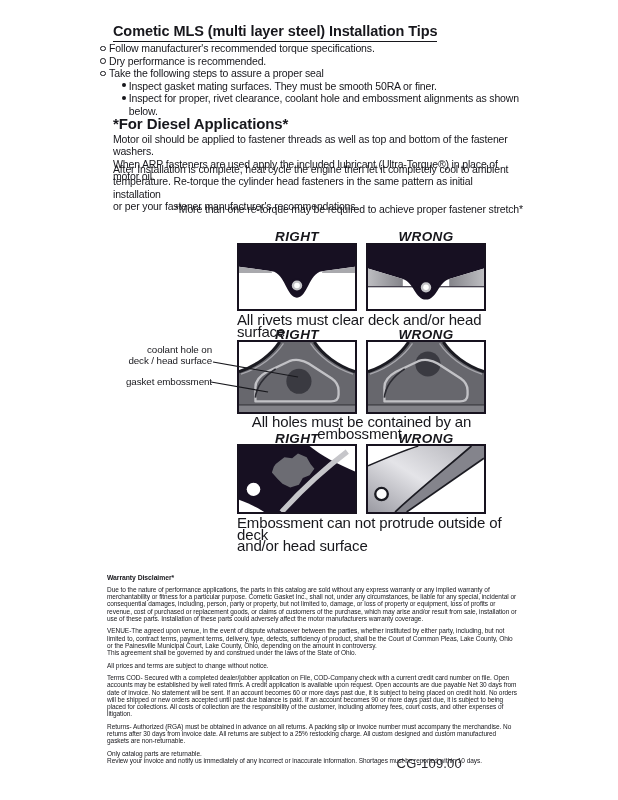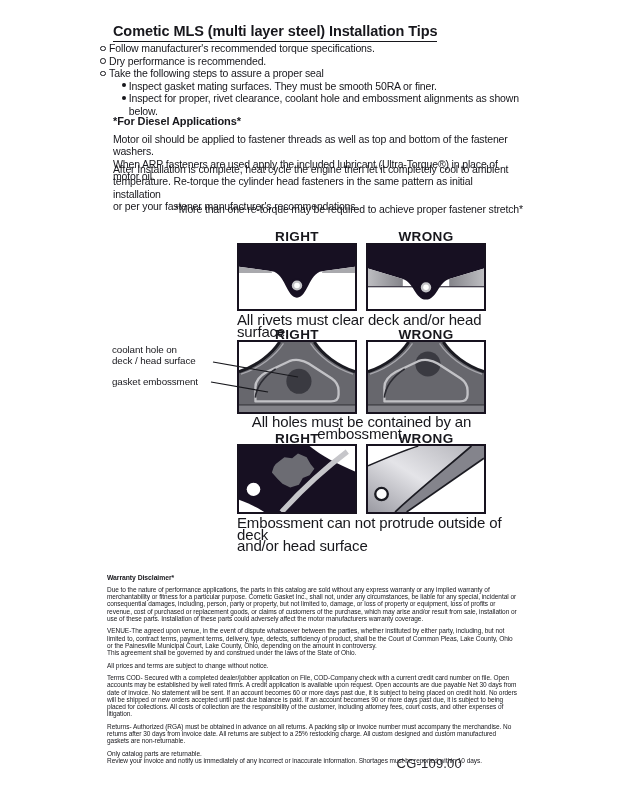--- a/index.html
+++ b/index.html
@@ -11,26 +11,26 @@
   .title{
     font-size:14.5px;font-weight:bold;letter-spacing:-0.1px;
     border-bottom:1.6px solid #17171c;padding-bottom:2px;display:inline-block;
   }
   .body-text{font-size:10.5px;letter-spacing:-0.15px;line-height:12.4px;}
   .pre{white-space:pre-line;}
   .bullet-row{display:flex;align-items:flex-start;line-height:12.5px;font-size:10.5px;letter-spacing:-0.15px;}
   .dot-open{width:3.6px;height:3.6px;border:1px solid #17171c;border-radius:50%;margin:3.8px 3.5px 0 0;flex:none;}
   .dot-fill{width:3.8px;height:3.8px;background:#17171c;border-radius:50%;margin:3.8px 3px 0 0;flex:none;}
   .sub{margin-left:22px;}
-  .diesel-head{font-size:11px;font-weight:bold;letter-spacing:-0.1px;}
-  .rw-label{font-size:13.5px;font-weight:bold;letter-spacing:0.4px;text-align:center;width:120px;}
+  .diesel-head{font-size:15px;font-weight:bold;letter-spacing:-0.1px;}
+  .rw-label{font-size:13.5px;font-weight:bold;letter-spacing:0.4px;text-align:center;width:120px;font-style:italic;}
   .dbox{width:120px;box-sizing:border-box;border:2px solid #17121f;background:#fff;}
   .dbox svg{display:block;width:100%;height:100%;}
   .caption{font-size:15px;letter-spacing:-0.15px;line-height:11.5px;}
-  .callout{font-size:9.8px;letter-spacing:-0.1px;line-height:11px;text-align:left;white-space:pre-line;width:100px;}
+  .callout{font-size:9.8px;letter-spacing:-0.1px;line-height:11px;text-align:right;white-space:pre-line;width:100px;}
   .disclaimer{width:412px;font-size:6.5px;line-height:7.15px;letter-spacing:-0.05px;}
   .disclaimer p{margin:0 0 5.5px 0;white-space:pre-line;}
   .disclaimer .dhead{font-weight:bold;font-size:6.8px;margin-bottom:5px;}
   .pagenum{font-size:13px;letter-spacing:0.2px;color:#26262b;width:75px;text-align:right;}
 </style>
 </head>
 <body>
 
 <div class="page">
 

